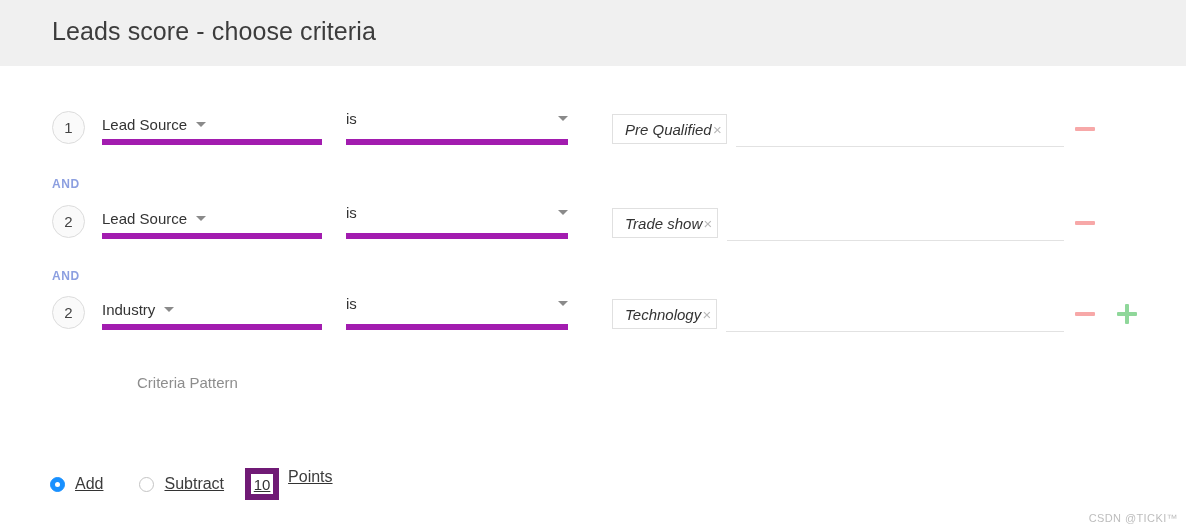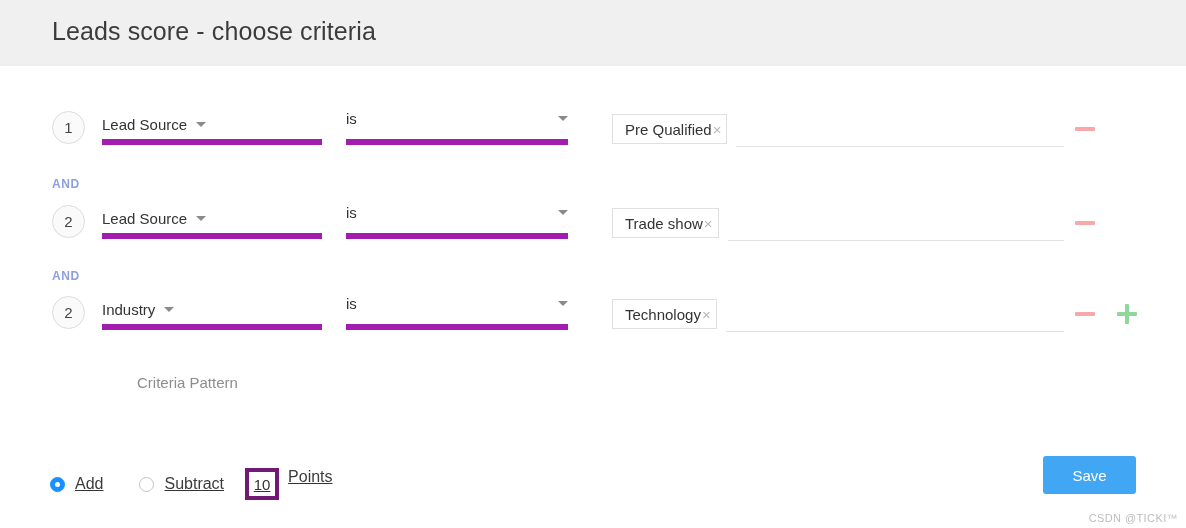--- a/index.html
+++ b/index.html
@@ -142,20 +142,21 @@
     display: inline-flex;
     align-items: center;
     height: 30px;
     padding: 0 5px 0 12px;
     border: 1px solid #e0e0e0;
     background: #ffffff;
     font-size: 15px;
     color: #333333;
     white-space: nowrap;
     flex: 0 0 auto;
+    font-style: italic;
   }
   .chip-x {
     margin-left: 1px;
     font-size: 15px;
     line-height: 1;
     color: #b8b8b8;
     cursor: pointer;
   }
   .value-input {
     flex: 1 1 auto;
@@ -306,21 +307,21 @@
     font-size: 16px;
     color: #3c3c3c;
     white-space: nowrap;
   }
   .radio-group { display: flex; align-items: center; }
   .radio-gap { width: 36px; }
   .points-input {
     margin-left: 21px;
     width: 34px;
     height: 32px;
-    border: 4px solid #701a75;
+    border: 6px solid #701a75;
     background: #ffffff;
     text-align: center;
     font-family: "Liberation Sans", sans-serif;
     font-size: 15px;
     color: #333333;
     outline: none;
   }
   .points-label {
     margin-left: 9px;
     font-size: 16px;
@@ -460,18 +461,17 @@
 
       <div class="radio-group">
         <span class="radio"></span>
         <span class="radio-label">Subtract</span>
       </div>
 
       <input class="points-input" type="text" value="10" style="">
       <span class="points-label">Points</span>
     </div>
 
-    <button class="save-button">Save</button>
   </div>
 
 </div>
 
 <div class="watermark">CSDN @TICKI™</div>
 
 </body></html>

